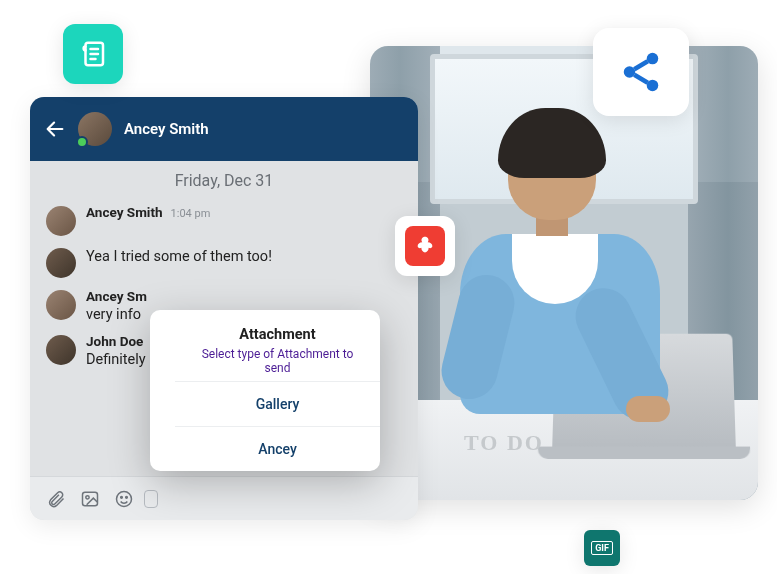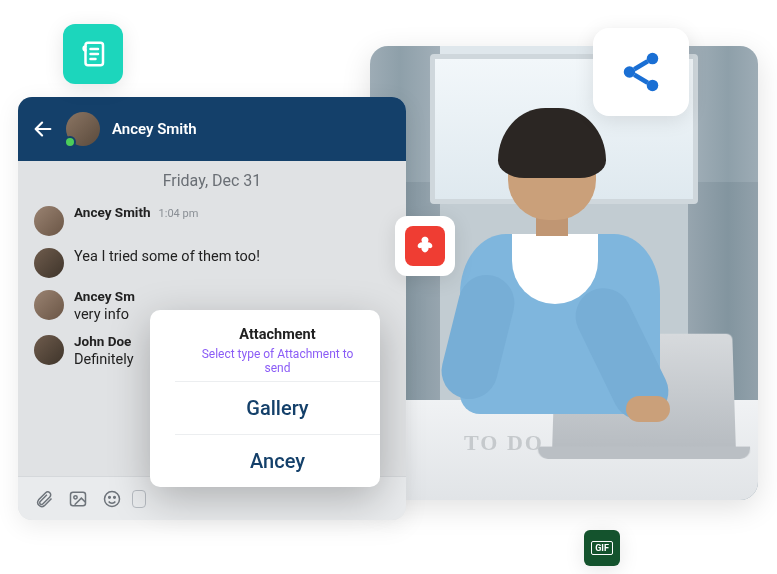--- a/index.html
+++ b/index.html
@@ -3,24 +3,24 @@
 <meta charset="utf-8">
 <style>
   *{box-sizing:border-box;margin:0;padding:0;}
   body{width:777px;height:574px;position:relative;font-family:-apple-system,BlinkMacSystemFont,"Segoe UI",Roboto,Arial,sans-serif;background:#fff;overflow:hidden;}
 
   
   .tile{position:absolute;border-radius:12px;display:flex;align-items:center;justify-content:center;box-shadow:0 4px 20px rgba(0,0,0,.1);}
   .tile-doc{left:63px;top:24px;width:60px;height:60px;background:#1cd6bc;}
   .tile-share{left:593px;top:28px;width:96px;height:88px;background:#fff;border-radius:16px;}
   .tile-pdf{left:395px;top:216px;width:60px;height:60px;background:#fff;}
-  .tile-gif{left:584px;top:530px;width:36px;height:36px;background:#14532d;border-radius:6px;}
-
-  
-  .chat{position:absolute;left:18px;top:97px;width:388px;height:423px;background:#e0e2e4;border-radius:14px;overflow:hidden;box-shadow:0 6px 24px rgba(0,0,0,.08);}
+  .tile-gif{left:584px;top:530px;width:36px;height:36px;background:#0f766e;border-radius:6px;}
+
+  
+  .chat{position:absolute;left:30px;top:97px;width:388px;height:423px;background:#e0e2e4;border-radius:14px;overflow:hidden;box-shadow:0 6px 24px rgba(0,0,0,.08);}
   .chat-header{background:#14406a;height:64px;display:flex;align-items:center;padding:0 14px;gap:12px;}
   .avatar{width:34px;height:34px;border-radius:50%;background:linear-gradient(135deg,#8b7563,#5a4a3c);position:relative;}
   .status-dot{position:absolute;left:-2px;bottom:-2px;width:12px;height:12px;border-radius:50%;background:#4ccd5a;border:2px solid #14406a;}
   .hdr-txt{display:flex;flex-direction:column;color:#fff;}
   .hdr-name{font-weight:600;font-size:15px;}
   .hdr-sub{font-size:12px;color:#a8bed2;}
   .date-sep{text-align:center;font-size:16px;color:#6a6f75;padding:10px 0 4px;}
   .msg-list{padding:0 16px;}
   .msg{display:flex;gap:10px;margin:10px 0;}
   .msg .av{width:30px;height:30px;border-radius:50%;background:linear-gradient(135deg,#9a8372,#6a5545);flex:0 0 auto;margin-top:2px;}
@@ -34,22 +34,22 @@
   .emoji::before{content:"";position:absolute;left:4px;top:5px;width:2px;height:2px;background:#5a3b00;border-radius:50%;box-shadow:6px 0 #5a3b00;}
   .emoji::after{content:"";position:absolute;left:3px;top:9px;width:10px;height:4px;border-bottom:2px solid #5a3b00;border-radius:0 0 10px 10px;}
 
   .chat-input{position:absolute;left:0;bottom:0;width:100%;height:44px;background:#e9ebed;border-top:1px solid #d5d8db;display:flex;align-items:center;gap:14px;padding:0 16px;}
   .ci-icon{color:#6e747b;display:flex;}
 
   
   .modal{position:absolute;left:150px;top:310px;width:230px;background:#fff;border-radius:10px;box-shadow:0 12px 40px rgba(0,0,0,.25);overflow:hidden;padding-left:25px;}
   .modal-hdr{padding:16px 18px 6px;text-align:center;}
   .modal-title{font-weight:700;font-size:14.5px;color:#222;}
-  .modal-sub{font-size:12px;color:#8b5cf6;margin-top:4px;}
-  .modal-opt{border-top:1px solid #eceef0;padding:14px 0;text-align:center;font-size:20px;color:#14406a;font-weight:500;cursor:pointer;}
+  .modal-sub{font-size:12px;color:#4c1d95;margin-top:4px;}
+  .modal-opt{border-top:1px solid #eceef0;padding:14px 0;text-align:center;font-size:14px;color:#14406a;font-weight:500;cursor:pointer;}
   .modal-opt.cancel{color:#8a8f95;}
 
   
   .photo{position:absolute;left:370px;top:46px;width:388px;height:454px;border-radius:18px;overflow:hidden;box-shadow:0 8px 30px rgba(0,0,0,.12);background:linear-gradient(180deg,#dfe7ec 0 30%,#c2ccd2 30% 100%);}
   .curtain{position:absolute;top:0;bottom:0;width:80px;background:linear-gradient(90deg,#7a8b97 0,#58707d 50%,#7a8b97 100%);opacity:.6;}
   .curtain.l{left:-10px;}
   .curtain.r{right:-10px;}
   .window{position:absolute;left:60px;top:8px;right:60px;height:150px;background:linear-gradient(180deg,#f2f7fa,#dfe9ef);border:5px solid #cfd7dc;border-radius:4px;}
   .desk{position:absolute;left:0;right:0;bottom:0;height:100px;background:linear-gradient(180deg,#f0f2f4,#e1e4e7);}
   .laptop{position:absolute;right:24px;bottom:52px;width:180px;height:116px;background:linear-gradient(180deg,#d7dadd,#b7bcc1);border-radius:6px 6px 0 0;transform:perspective(400px) rotateX(8deg);}

